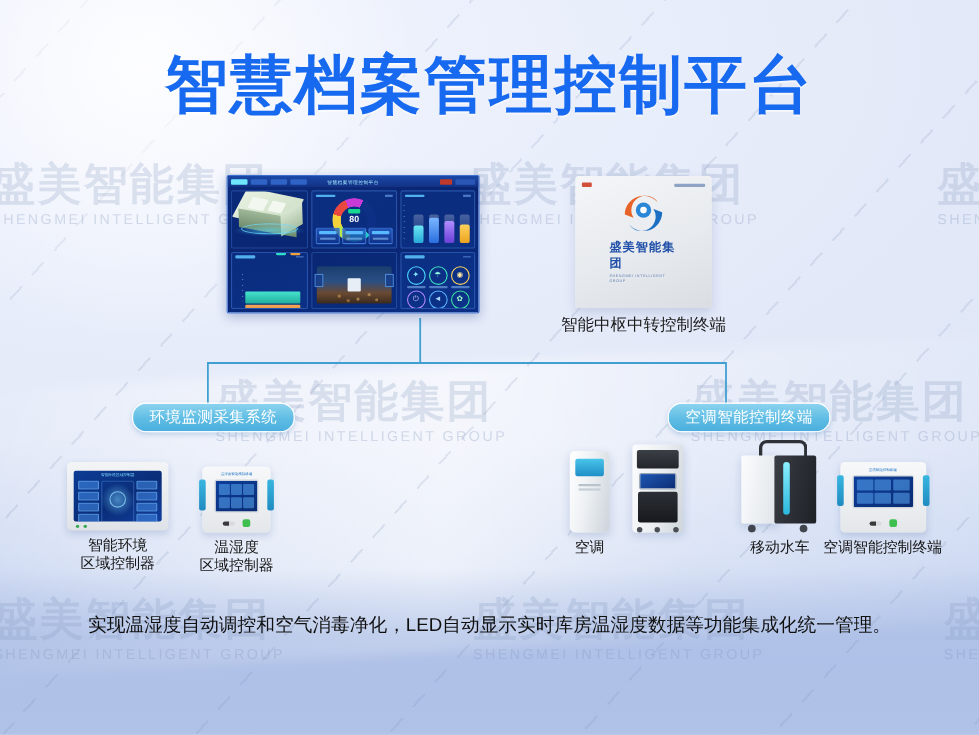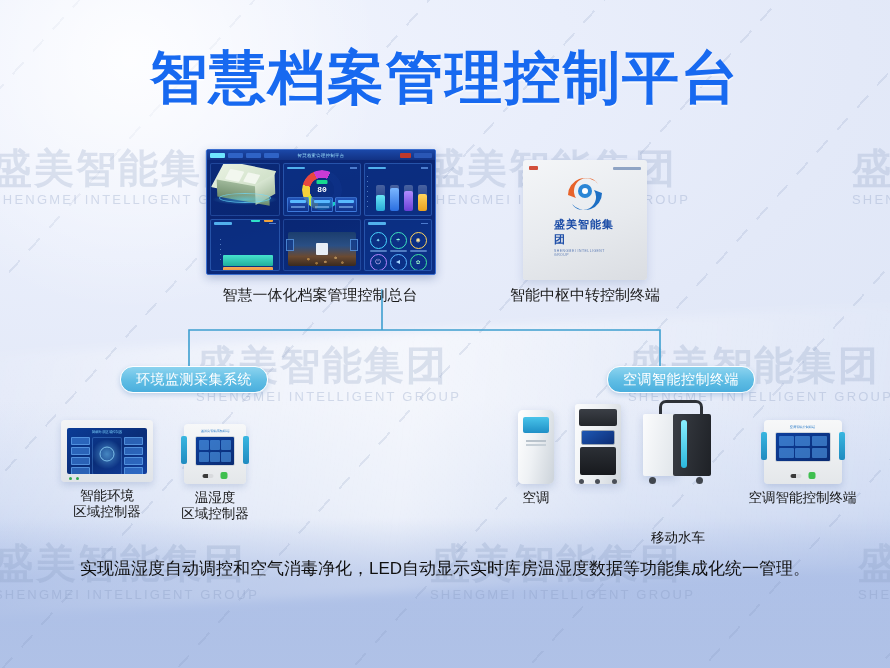--- a/index.html
+++ b/index.html
@@ -76,25 +76,24 @@
   
   .title{
     position:absolute;left:0;right:0;top:48px;text-align:center;
     font-size:57px;font-weight:bold;color:#1769f0;letter-spacing:2px;
     line-height:1.05;
     text-shadow:0 2px 0 rgba(255,255,255,.55);
   }
 
   
   .dash{
-    position:absolute;left:206px;top:149px;width:228px;height:124px;
+    position:absolute;left:206px;top:159px;width:228px;height:124px;
     background:linear-gradient(165deg,#0c2a7a 0%,#0a2470 45%,#0b2f86 100%);
     border:1px solid #3c6fd0;border-radius:2px;overflow:hidden;
     box-shadow:0 3px 10px rgba(30,60,130,.3);
-    font-family:Liberation Mono, monospace;
   }
   .dash-head{height:10px;background:linear-gradient(180deg,#1b48a8,#123284);
     display:flex;align-items:center;padding:0 3px;gap:3px;position:relative;}
   .dash-btn{width:15px;height:5px;background:#2f63c6;border-radius:1px;}
   .dash-btn.on{background:#6fe6ff;}
   .dash-title{position:absolute;left:0;right:0;text-align:center;font-size:4.3px;
     color:#9fe4ff;letter-spacing:.4px;}
   .dash-right{margin-left:auto;display:flex;gap:3px;align-items:center;}
   .dash-pill{width:18px;height:5px;background:#2a57b6;border-radius:1px;}
   .dash-pill.red{background:#c0392b;width:11px;}
@@ -456,21 +455,20 @@
           <path d="M38 20 a17 17 0 0 1 -30 11 a13 13 0 0 0 22 -14 z" fill="#1d6fc4"></path>
           <circle cx="21" cy="18" r="7" fill="#2a86d6"></circle>
           <circle cx="21" cy="18" r="3" fill="#ffffff"></circle>
         </svg>
       </div>
       <div class="logo-cn">盛美智能集团</div>
       <div class="logo-en">SHENGMEI INTELLIGENT GROUP</div>
     </div>
   </div>
 
-  <div class="cap-top" style="left:206px;width:228px;top:286px;text-align:center;">智慧一体化档案管理控制总台</div>
   <div class="cap-top" style="left:500px;width:170px;top:286px;text-align:center;">智能中枢中转控制终端</div>
 
   <div class="gtag" style="left:120px;top:366px;">环境监测采集系统</div>
   <div class="gtag" style="left:607px;top:366px;">空调智能控制终端</div>
 
   <div class="dev" style="left:52px;top:420px;width:110px;">
     <div class="panelA">
       <div class="scr">
         <div class="ttl">智能环境区域控制器</div>
         <div class="scr-grid">
@@ -536,21 +534,21 @@
     <div class="pur">
       <div class="hd"></div>
       <div class="mid"></div>
       <div class="low"></div>
       <div class="wheel" style="left:4px"></div>
       <div class="wheel" style="left:20px"></div>
       <div class="wheel" style="right:4px"></div>
     </div>
   </div>
 
-  <div class="dev" style="left:636px;top:400px;width:84px;gap:40px;">
+  <div class="dev" style="left:667px;top:400px;width:84px;">
     <div class="cart">
       <div class="handle"></div>
       <div class="bodyL"></div>
       <div class="bodyR"></div>
       <div class="tube"></div>
       <div class="wheel" style="left:8px"></div>
       <div class="wheel" style="right:12px"></div>
     </div>
     <div class="dev-lbl">移动水车</div>
   </div>

